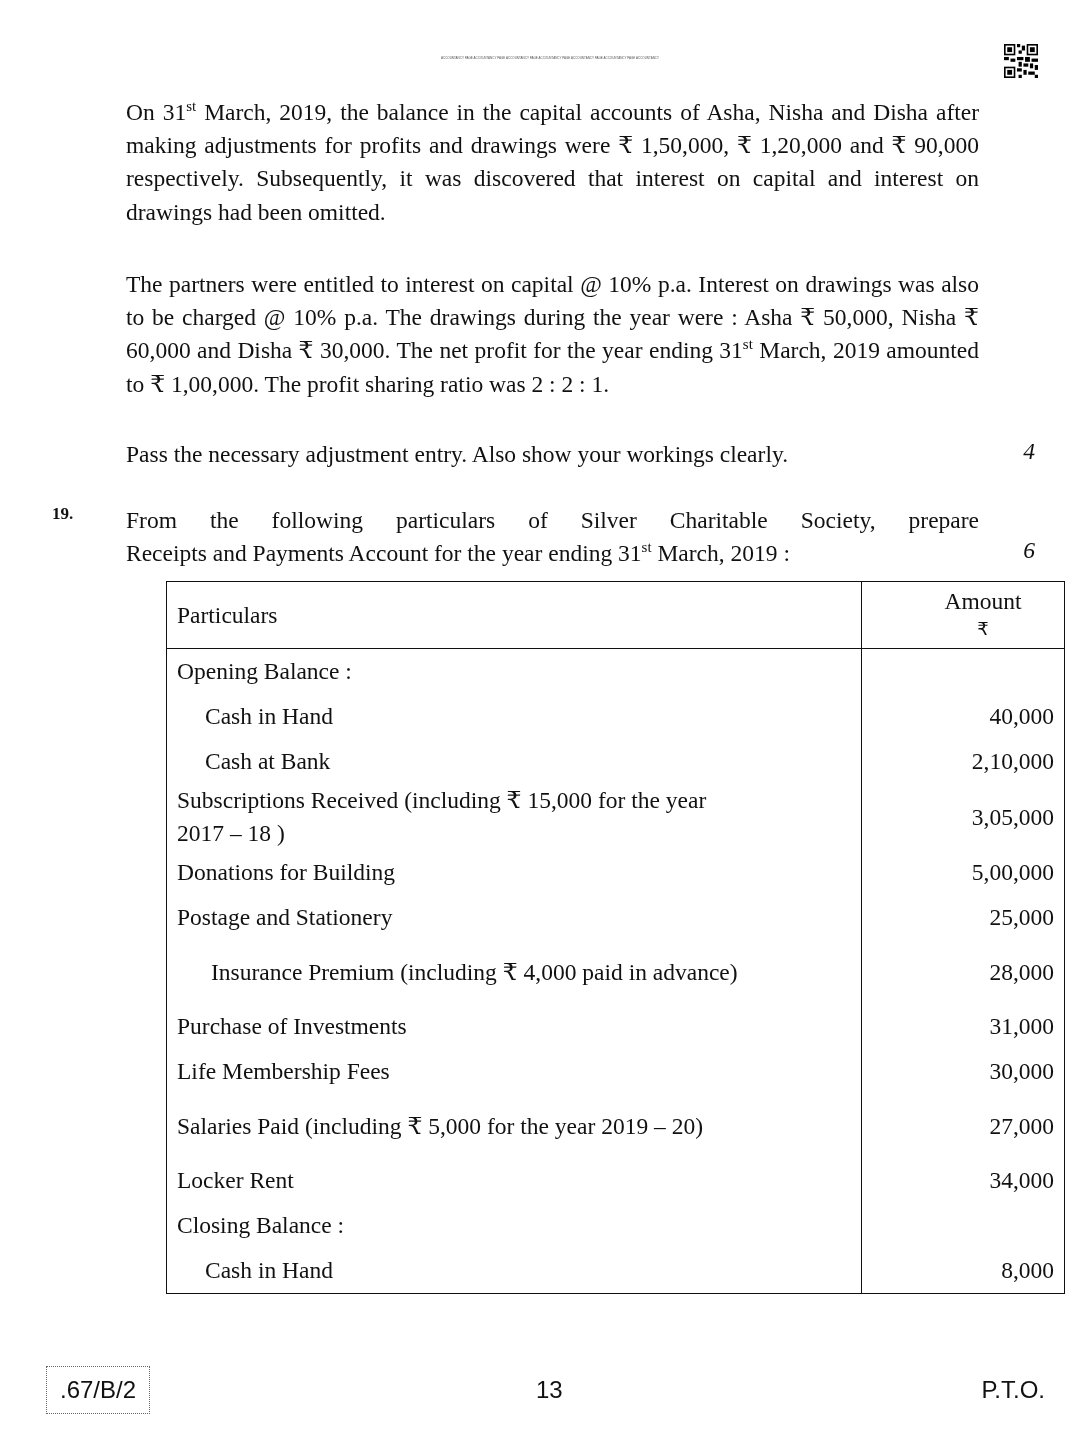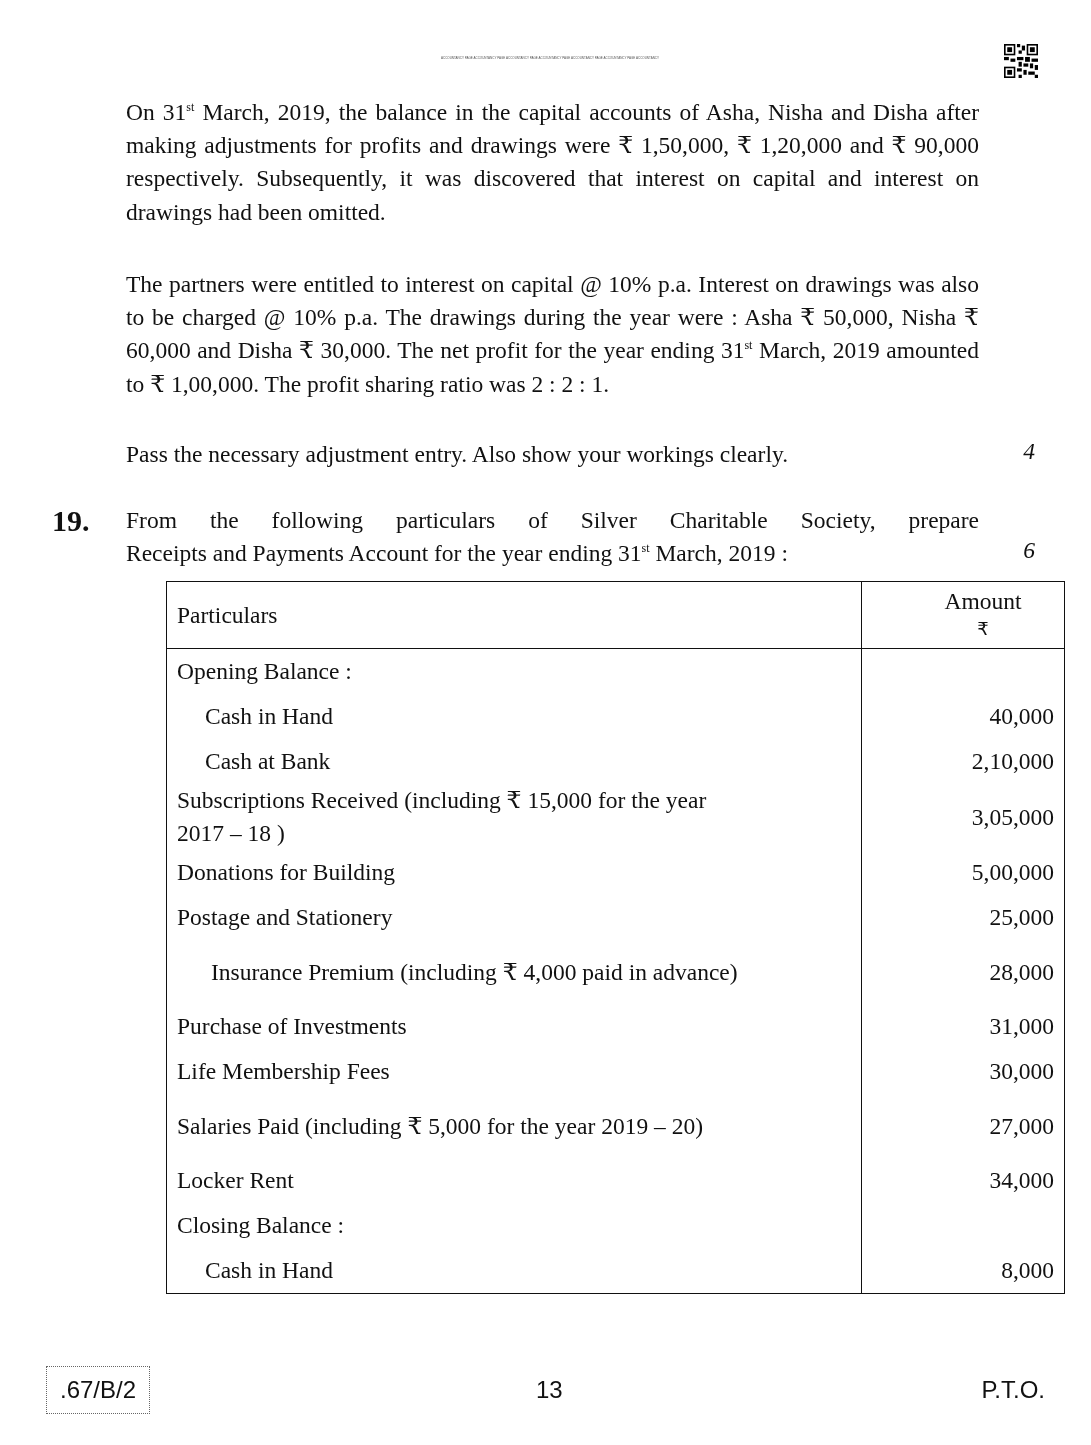--- a/index.html
+++ b/index.html
@@ -6,23 +6,23 @@
   body { width: 1091px; height: 1445px; position: relative; overflow: hidden;
          font-family: "DejaVu Serif", "Liberation Serif", serif; color: #111; }
   .serif { font-family: "Liberation Serif", "DejaVu Serif", serif; }
   .header-code { position: absolute; left: 440px; top: 56px; width: 220px; height: 4px;
                  font-family: "Liberation Sans", sans-serif; font-size: 3px; color: #555;
                  letter-spacing: 0; white-space: nowrap; overflow: hidden; text-align: center; }
   .qr { position: absolute; left: 1004px; top: 44px; width: 34px; height: 34px; }
   .para { position: absolute; left: 126px; width: 853px; font-size: 23.5px; line-height: 33.2px;
           text-align: justify; text-align-last: left; }
   .para.last-justify { text-align-last: justify; }
-  sup { font-size: 12px; line-height: 0; vertical-align: 9px; }
+  sup { font-size: 15px; line-height: 0; vertical-align: 9px; }
   .marks { position: absolute; right: 56px; font-size: 23.5px; font-style: italic; }
-  .qnum { position: absolute; left: 52px; font-size: 30px; font-weight: bold; }
+  .qnum { position: absolute; left: 52px; font-size: 17px; font-weight: bold; }
   table.rp { position: absolute; left: 166px; top: 581px; width: 899px; border-collapse: collapse;
              font-size: 23.5px; }
   table.rp td { border-left: 1.3px solid #111; border-right: 1.3px solid #111; padding: 0 10px; vertical-align: middle; }
   table.rp tr.head td { border-top: 1.3px solid #111; border-bottom: 1.3px solid #111; height: 66px; }
   table.rp tr.last td { border-bottom: 1.3px solid #111; }
   td.part { width: 600px; line-height: 33px; }
   td.amt { width: 148px; text-align: right; }
   tr.head td.amt { text-align: center; line-height: 28px; padding-left: 50px; }
   .rupee { font-family: "DejaVu Sans", sans-serif; font-size: 18px; }
   .indent { padding-left: 28px; display: inline-block; }

